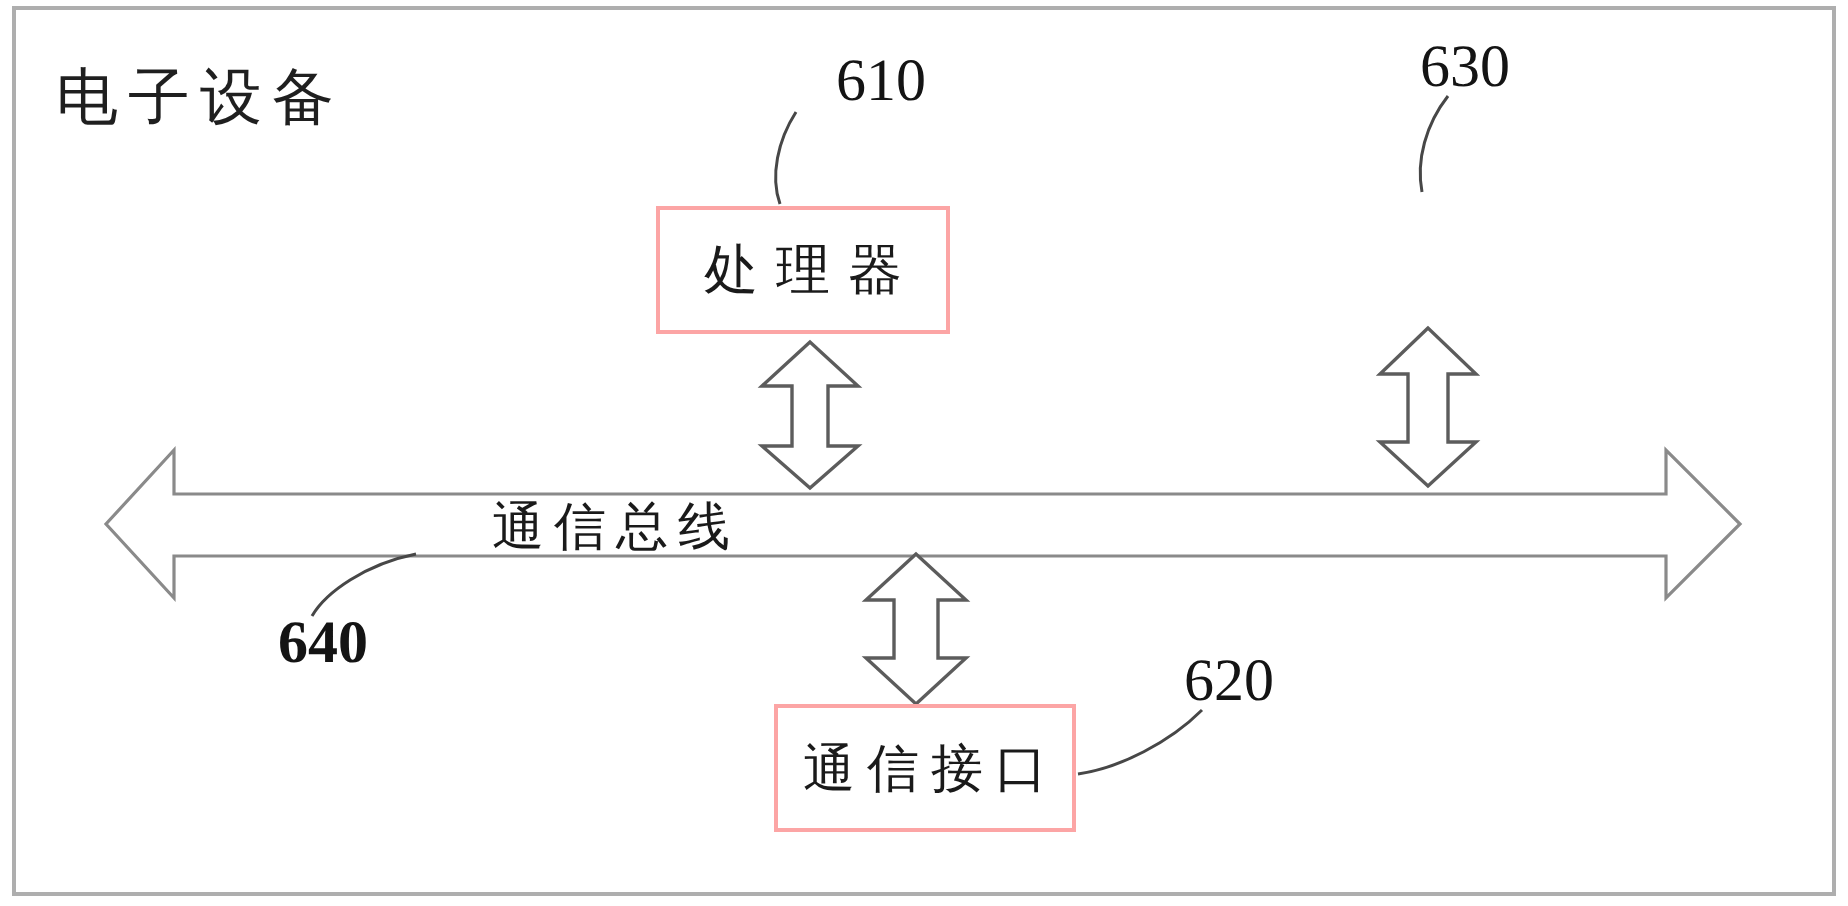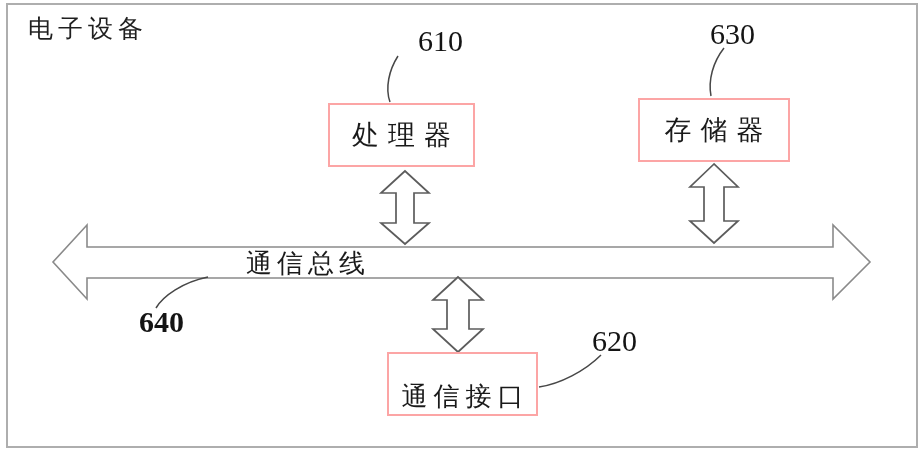--- a/index.html
+++ b/index.html
@@ -19,41 +19,41 @@
     border: 2px solid #aeaeae;
     background: transparent;
   }
   svg.shapes {
     position: absolute;
     left: 0; top: 0;
     width: 924px; height: 453px;
   }
   .fig-title {
     position: absolute;
-    left: 28px; top: 12px;
-    font-size: 25px;
+    left: 28px; top: 28px;
+    font-size: 31px;
     letter-spacing: 5px;
     color: #1f1f1f;
     white-space: nowrap;
   }
   .comp-box {
     position: absolute;
     border: 2px solid #fca5a5;
     background: #ffffff;
     display: flex;
     align-items: center;
     justify-content: center;
     font-size: 27px;
     color: #1a1a1a;
     white-space: nowrap;
   }
   .comp-box .lbl { letter-spacing: 9px; margin-right: -9px; }
   .box-processor { left: 328px; top: 103px; width: 147px; height: 64px; }
   .box-memory    { left: 638px; top: 98px;  width: 152px; height: 64px; }
-  .box-interface { left: 387px; top: 352px; width: 151px; height: 64px; align-items: flex-end; }
+  .box-interface { left: 387px; top: 352px; width: 151px; height: 64px; }
   .box-interface .lbl { letter-spacing: 6px; margin-right: -6px; font-size: 26px; }
   .ref-num {
     position: absolute;
     font-size: 30px;
     color: #141414;
     white-space: nowrap;
     font-family: "Liberation Serif", "DejaVu Serif", serif;
   }
   .ref-610 { left: 388px; top: 24px; margin-left: 30px; }
   .ref-630 { left: 710px; top: 17px; }
@@ -89,23 +89,20 @@
     <path d="M 724,48 C 713,62 708,80 711,96" fill="none" stroke="#474747" stroke-width="1.5"></path>
     <path d="M 156,308 C 163,296 183,282 208,277" fill="none" stroke="#474747" stroke-width="1.5"></path>
     <path d="M 539,387 C 560,384 585,371 601,355" fill="none" stroke="#474747" stroke-width="1.5"></path>
   </svg>
 
   <div class="fig-title">电子设备</div>
 
   <div class="comp-box box-processor">
     <span class="lbl">处理器</span>
   </div>
-  <div class="comp-box box-memory">
-    <span class="lbl">存储器</span>
-  </div>
   <div class="comp-box box-interface">
     <span class="lbl">通信接口</span>
   </div>
 
   <div class="bus-label">通信总线</div>
 
   <div class="ref-num ref-610">610</div>
   <div class="ref-num ref-630">630</div>
   <div class="ref-num ref-620">620</div>
   <div class="ref-num ref-640">640</div>

